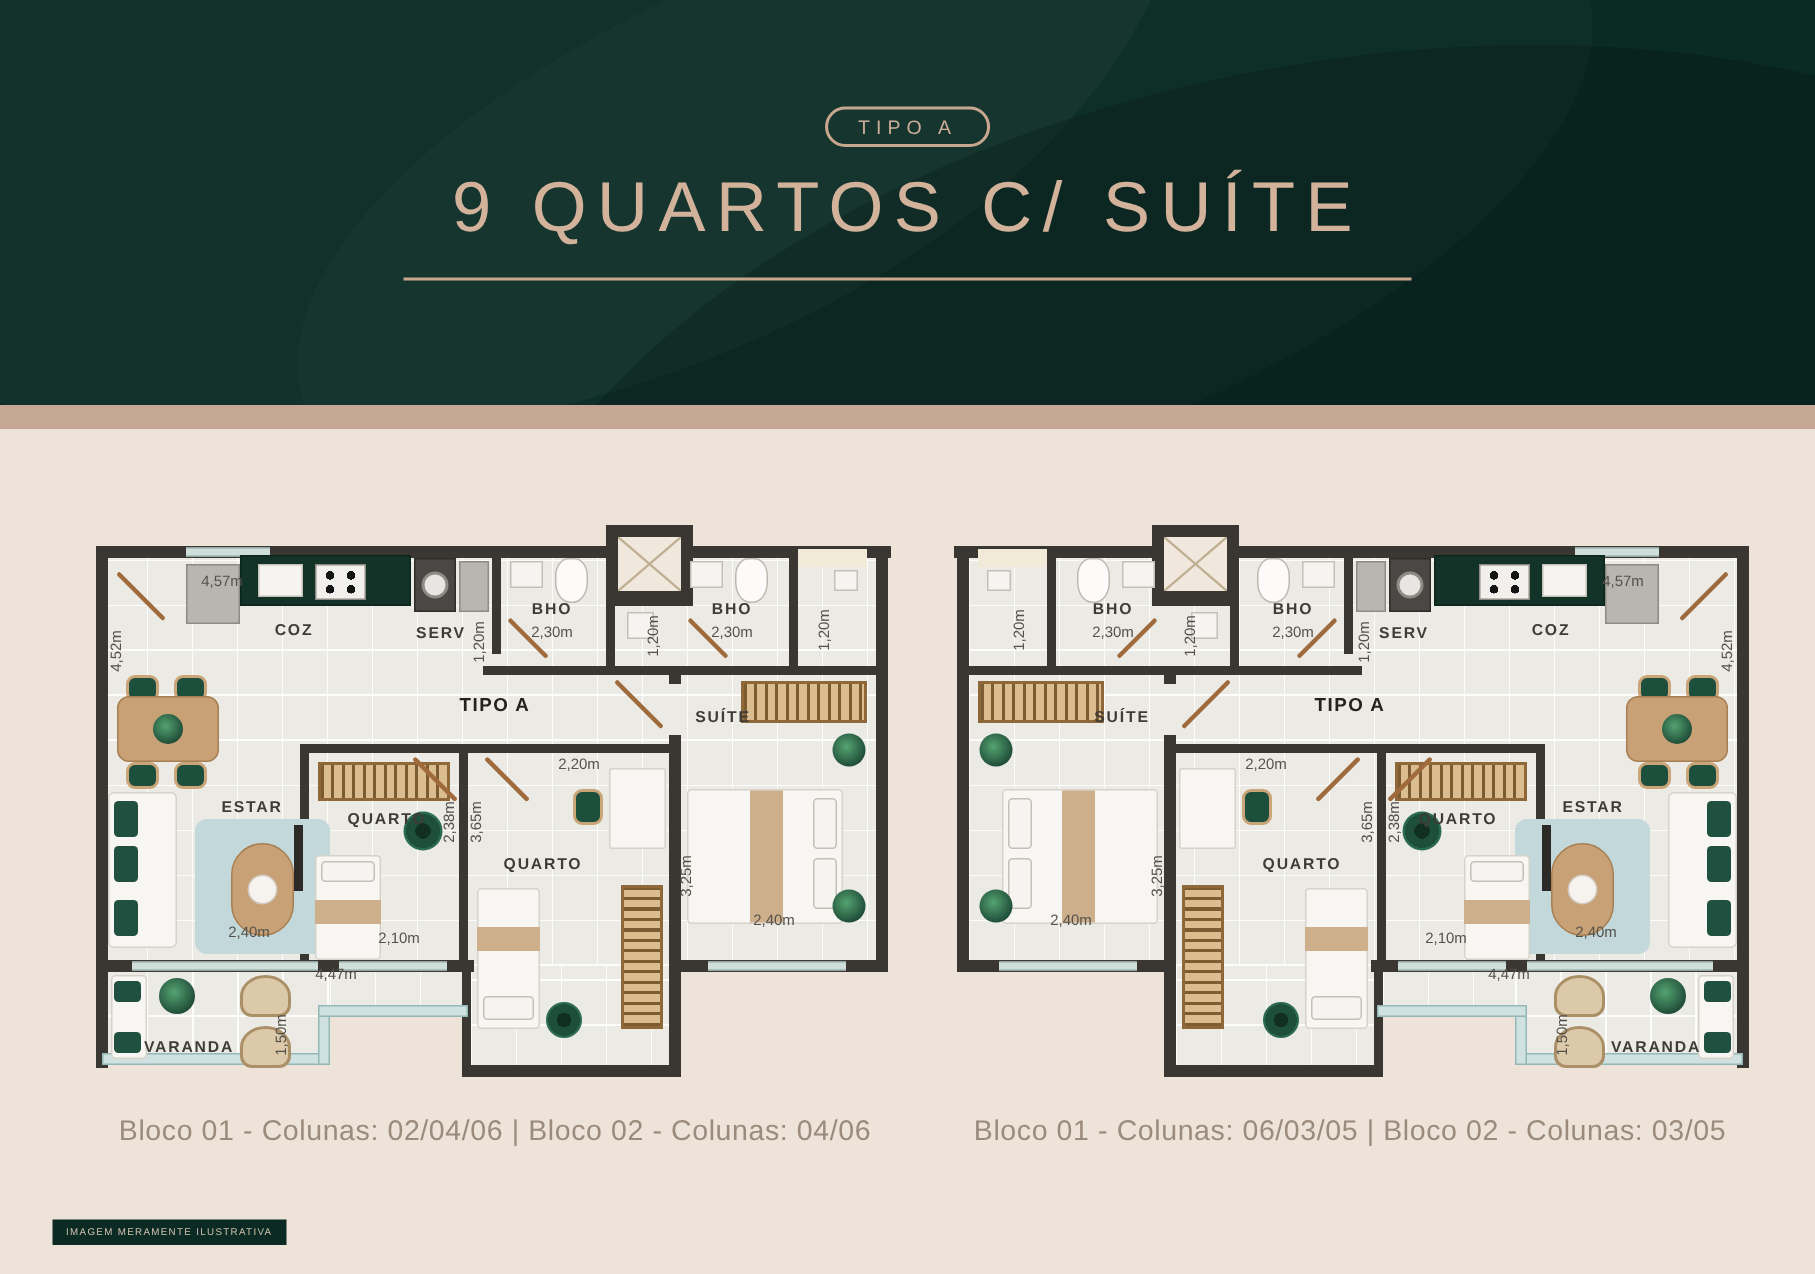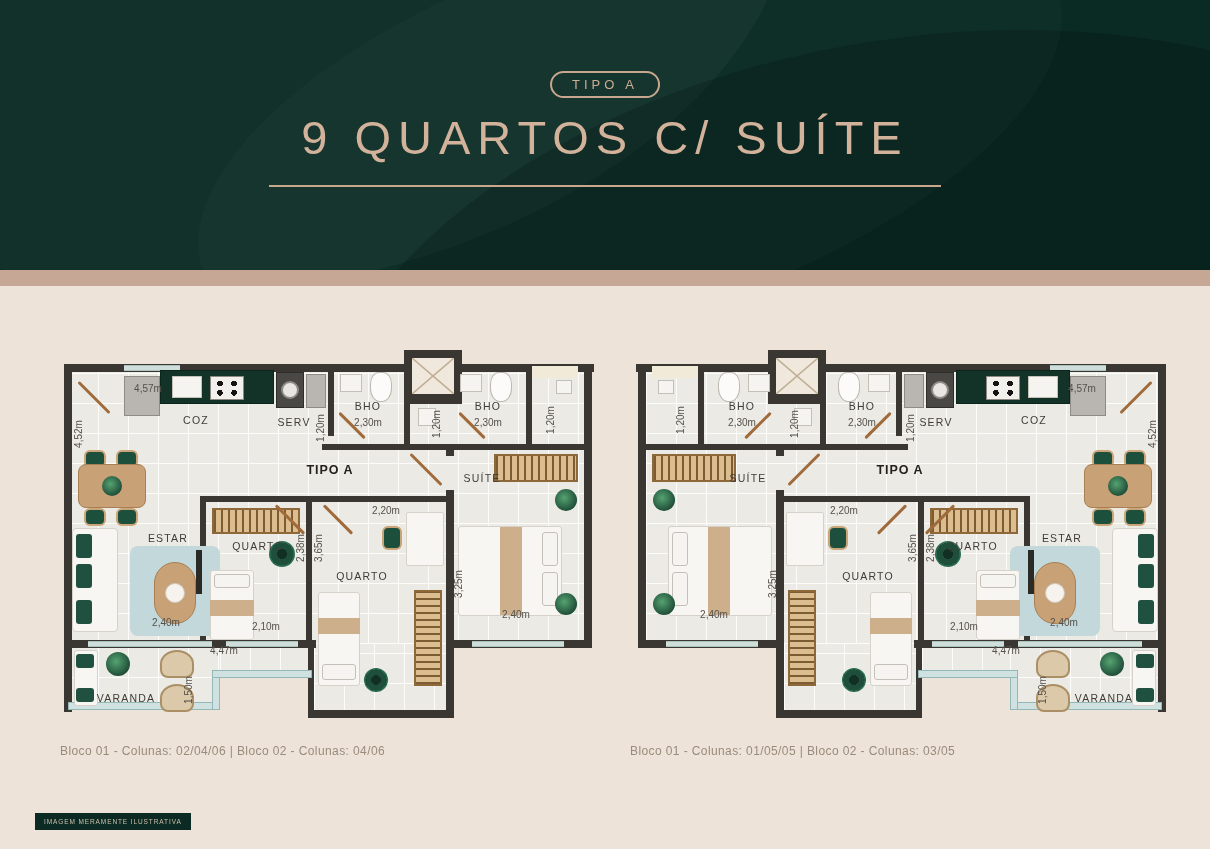--- a/index.html
+++ b/index.html
@@ -58,26 +58,26 @@
   .rattan{background:#dcc9a9;border:2px solid #ab8f66;border-radius:50% 50% 8px 8px;}
   .dark{background:#2c2a27;}
   .wardrobe-h{border:2px solid #8f6839;background:repeating-linear-gradient(90deg,#7e5c33 0 2px,#dcbd90 2px 7px);}
   .wardrobe-v{border:2px solid #8f6839;background:repeating-linear-gradient(0deg,#7e5c33 0 2px,#dcbd90 2px 7px);}
   .shaft{background:#3a3733;}
   .shaft-in{position:absolute;left:8px;top:8px;right:8px;bottom:8px;background:#f0e8dc;}
   .shaft-in svg{position:absolute;left:0;top:0;}
   .shaft-in line{stroke:#bfae92;stroke-width:1.5;}
   .door{position:absolute;height:3px;background:#a06b3c;border-radius:2px;}
   .lbl{position:absolute;white-space:nowrap;}
-  .lbl-room{font-size:10.5px;font-weight:400;letter-spacing:1.2px;color:#3f3c37;}
+  .lbl-room{font-size:10.5px;font-weight:700;letter-spacing:1.2px;color:#3f3c37;}
   .lbl-meas{font-size:10px;color:#55514b;}
   .lbl-plan{font-size:12.5px;font-weight:700;letter-spacing:1px;color:#25221e;}
 
-  .caption{position:absolute;top:744px;width:540px;
-           color:#9a8b7c;font-size:12px;letter-spacing:.4px;}
+  .caption{position:absolute;top:744px;width:540px;text-align:center;
+           color:#9a8b7c;font-size:19px;letter-spacing:.4px;}
   #caption-left{left:60px;} #caption-right{left:630px;}
   .disclaimer{position:absolute;left:35px;top:813px;background:#0b2a23;
            color:#cfc0ad;font-size:6.5px;letter-spacing:.9px;padding:5px 9px;}
 </style>
 </head>
 <body>
 
 <div class="page">
 
   <div class="hero">
@@ -335,16 +335,16 @@
       <div class="lbl lbl-meas" style="left: 334px; top: 276px; transform: translate(-50%, -50%);">2,10m</div>
       <div class="lbl lbl-room" style="left: 238px; top: 226px; transform: translate(-50%, -50%);">QUARTO</div>
       <div class="lbl lbl-room" style="left: 432px; top: 188px; transform: translate(-50%, -50%);">ESTAR</div>
       <div class="lbl lbl-meas" style="left: 434px; top: 272px; transform: translate(-50%, -50%);">2,40m</div>
       <div class="lbl lbl-meas" style="left: 376px; top: 300px; transform: translate(-50%, -50%);">4,47m</div>
       <div class="lbl lbl-meas" style="left: 412px; top: 340px; transform: translate(-50%, -50%) rotate(-90deg);">1,50m</div>
       <div class="lbl lbl-room" style="left: 474px; top: 348px; transform: translate(-50%, -50%);">VARANDA</div>
     </div>
 
   <div class="caption" id="caption-left">Bloco 01 - Colunas: 02/04/06 | Bloco 02 - Colunas: 04/06</div>
-  <div class="caption" id="caption-right">Bloco 01 - Colunas: 01/05/05 | Bloco 02 - Colunas: 03/05</div>
+  <div class="caption" id="caption-right">Bloco 01 - Colunas: 06/03/05 | Bloco 02 - Colunas: 03/05</div>
 
   <div class="disclaimer">IMAGEM MERAMENTE ILUSTRATIVA</div>
 </div>
 
 </body></html>

